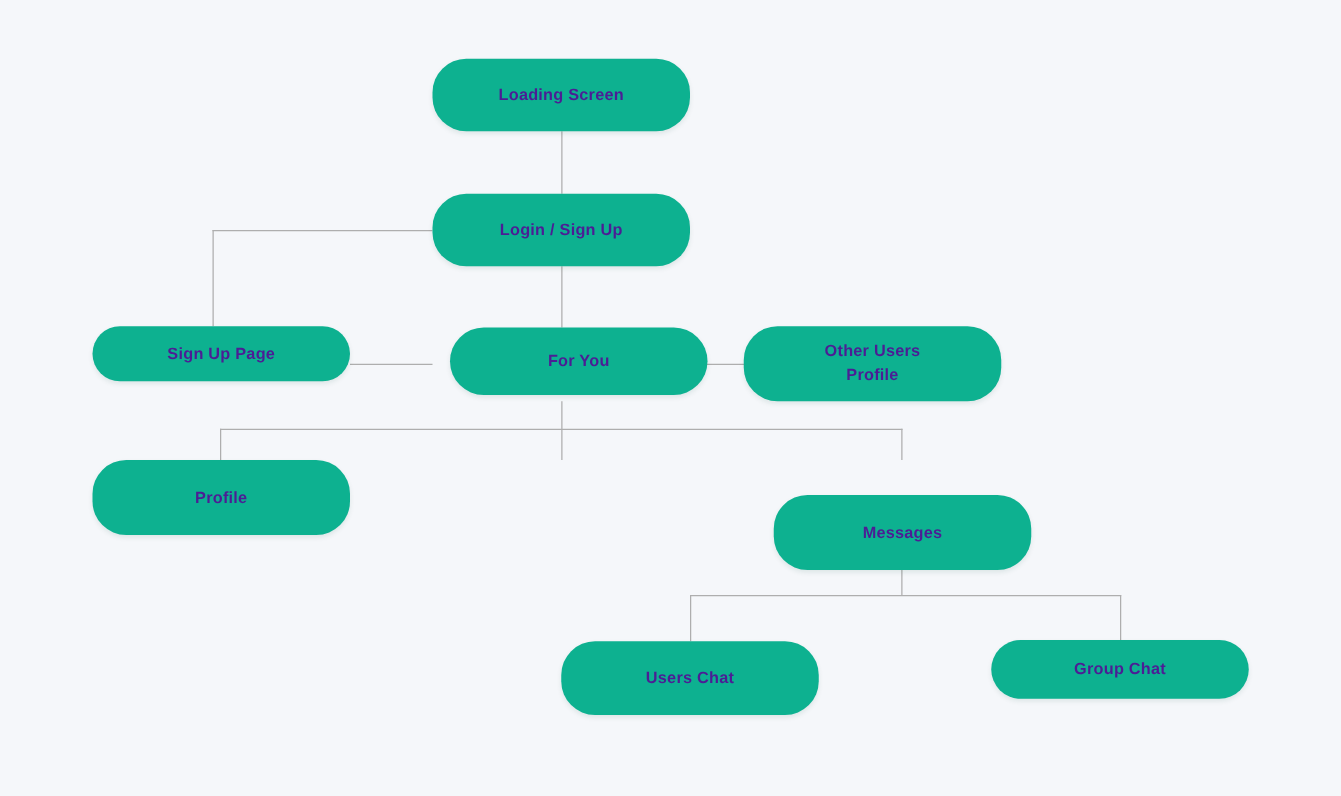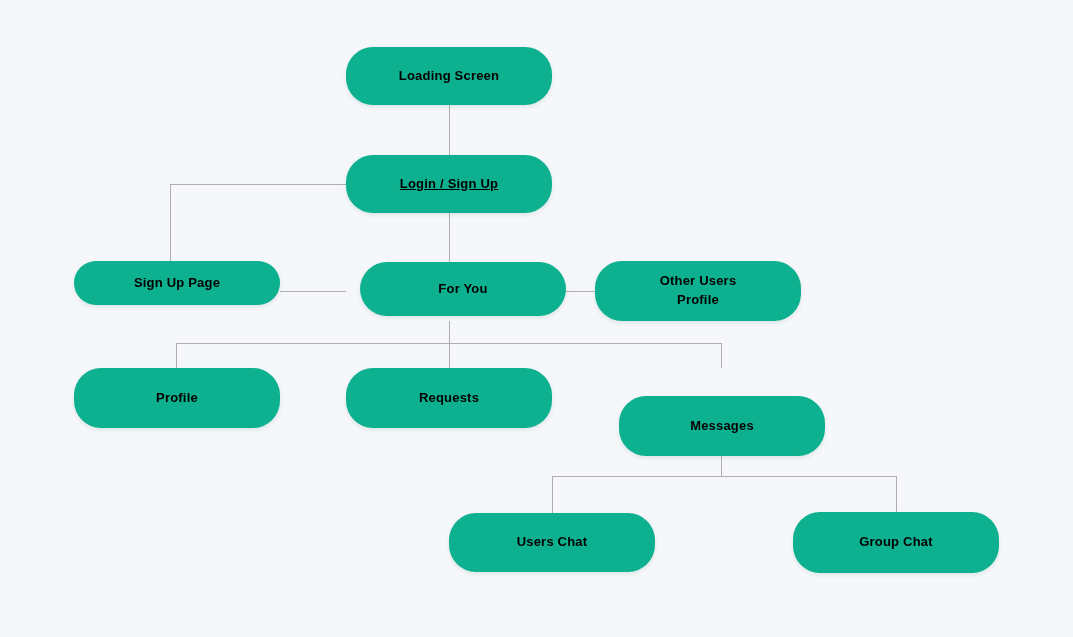--- a/index.html
+++ b/index.html
@@ -20,21 +20,21 @@
     background: #0DB190;
     border-radius: 27px;
     display: flex;
     align-items: center;
     justify-content: center;
     box-shadow: 0 2px 4px rgba(10, 80, 60, 0.10);
     box-sizing: border-box;
     cursor: default;
   }
   .node .label {
-    color: #000000;
+    color: #4c1d95;
     font-size: 13px;
     font-weight: 700;
     letter-spacing: 0.2px;
     text-align: center;
     line-height: 1.45;
     white-space: pre-line;
     user-select: none;
   }
   .line {
     position: absolute;
@@ -66,50 +66,47 @@
 
   <div class="line v" style="left:721px; top:428px; height:48px;"></div>
   <div class="line h" style="left:552px; top:476px; width:345px;"></div>
   <div class="line v" style="left:552px; top:476px; height:37px;"></div>
   <div class="line v" style="left:896px; top:476px; height:38px;"></div>
 
   <div class="node" style="left:346px; top:47px; width:206px; height:58px;">
     <span class="label">Loading Screen</span>
   </div>
 
-  <div class="node" style="left:346px; top:155px; width:206px; height:58px;text-decoration:underline;">
+  <div class="node" style="left:346px; top:155px; width:206px; height:58px;">
     <span class="label">Login / Sign Up</span>
   </div>
 
   <div class="node" style="left:74px; top:261px; width:206px; height:44px;">
     <span class="label">Sign Up Page</span>
   </div>
 
   <div class="node" style="left:360px; top:262px; width:206px; height:54px;">
     <span class="label">For You</span>
   </div>
 
   <div class="node" style="left:595px; top:261px; width:206px; height:60px;">
     <span class="label">Other Users
 Profile</span>
   </div>
 
   <div class="node" style="left:74px; top:368px; width:206px; height:60px;">
     <span class="label">Profile</span>
   </div>
 
-  <div class="node" style="left:346px; top:368px; width:206px; height:60px;">
-    <span class="label">Requests</span>
-  </div>
 
   <div class="node" style="left:619px; top:368px; width:206px; height:60px;margin-top:28px;">
     <span class="label">Messages</span>
   </div>
 
   <div class="node" style="left:449px; top:513px; width:206px; height:59px;">
     <span class="label">Users Chat</span>
   </div>
 
-  <div class="node" style="left:793px; top:512px; width:206px; height:61px;">
+  <div class="node" style="left:793px; top:512px; width:206px; height:47px;">
     <span class="label">Group Chat</span>
   </div>
 
 </div>
 
 </body></html>

